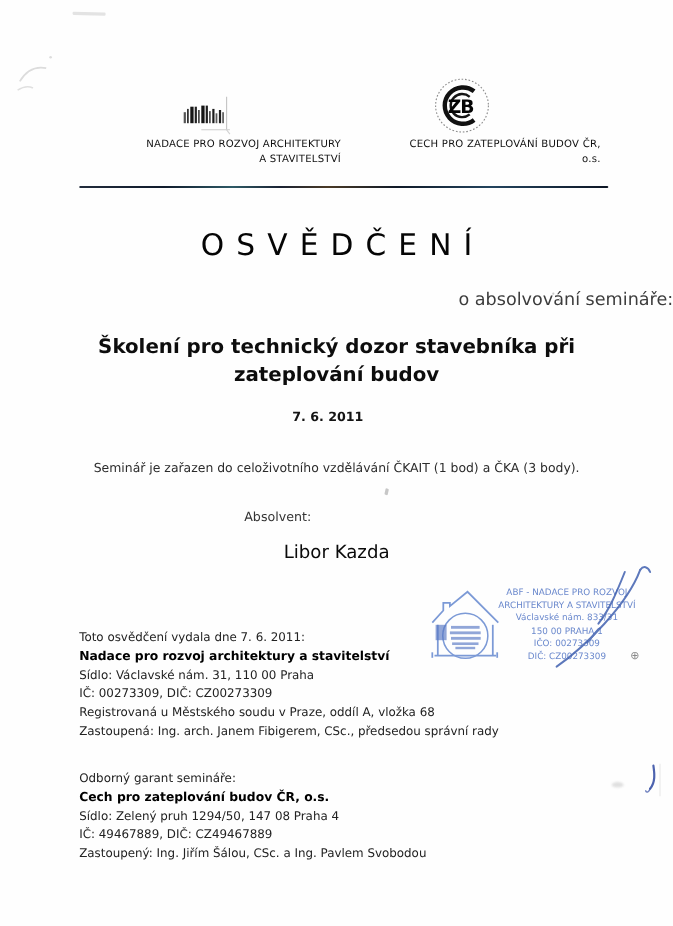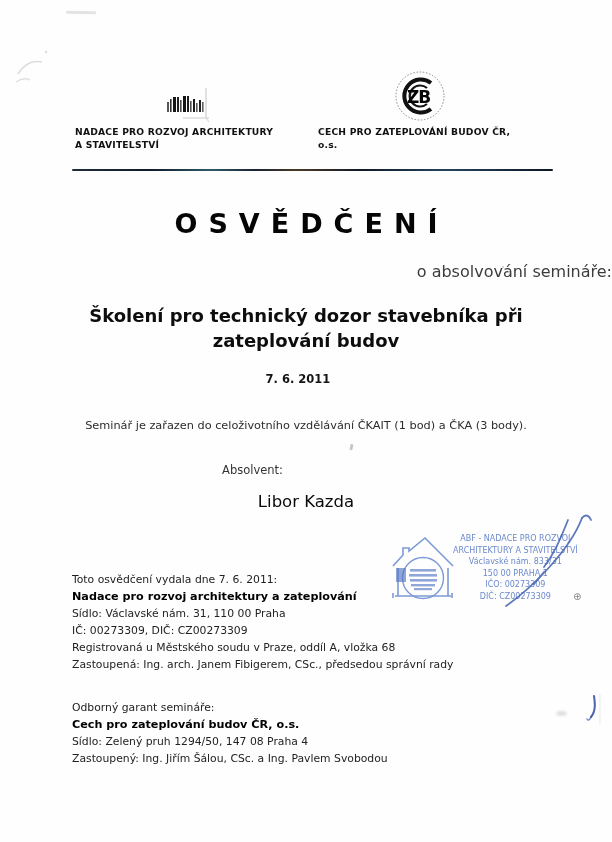--- a/index.html
+++ b/index.html
@@ -3,29 +3,29 @@
 <meta charset="utf-8">
 <style>
   html,body{margin:0;padding:0;background:#ffffff;}
   .page{
     position:relative;width:612px;height:842px;background:#fefefe;
     font-family:"DejaVu Sans","Liberation Sans",sans-serif;
     color:#1e1e1e;overflow:hidden;
   }
   .abs{position:absolute;}
   
-  .org-header{position:absolute;top:126px;font-weight:bold;font-size:9.2px;
-    letter-spacing:.2px;text-align:left;color:#111;line-height:12.5px;}
+  .org-header{position:absolute;top:126px;font-weight:normal;font-size:9.2px;
+    letter-spacing:.2px;text-align:right;color:#111;line-height:12.5px;}
   .org-left{left:75px;width:235px;}
   .org-right{left:318px;width:228px;}
   .rule{position:absolute;top:169px;left:72px;width:481px;height:2.4px;border-radius:1px;
     background:linear-gradient(90deg,#222c3c 0%,#101b2c 16%,#2e5a66 29%,#1a2233 38%,#4a3a26 47%,#101a28 60%,#23445e 78%,#0d1524 100%);}
   
   .title{position:absolute;top:208px;left:0;width:612px;text-align:center;
-    font-size:27px;font-weight:bold;letter-spacing:11px;padding-left:11px;box-sizing:border-box;color:#050505;}
+    font-size:27px;font-weight:normal;letter-spacing:11px;padding-left:11px;box-sizing:border-box;color:#050505;}
   .subtitle{position:absolute;top:262px;left:0;width:612px;text-align:right;
     font-size:16px;color:#3c3c3c;}
   .sem-title{position:absolute;top:303px;left:26px;width:560px;text-align:center;
     font-size:18px;font-weight:bold;line-height:25px;color:#0d0d0d;}
   .sem-date{position:absolute;top:372px;left:0;width:596px;text-align:center;
     font-size:11.5px;font-weight:bold;color:#141414;}
   .accred{position:absolute;top:419px;left:0;width:612px;text-align:center;
     font-size:11.3px;color:#2c2c2c;}
   .absolvent-label{position:absolute;top:463px;left:0;width:505px;text-align:center;
     font-size:11.5px;color:#333;}
@@ -150,31 +150,32 @@
         <path d="M98 8 C90 28 84 42 74 55"></path>
         <path d="M64 72 L74 60"></path>
         <path d="M112 6 C115 2 119 3 121 8"></path>
       </g>
     </svg>
     <span class="circle-mark">⊕</span>
   </div>
 
   <div class="info-block block-issuer">
     <div>Toto osvědčení vydala dne 7. 6. 2011:</div>
-    <div class="org-name">Nadace pro rozvoj architektury a zateplování</div>
+    <div class="org-name">Nadace pro rozvoj architektury a stavitelství</div>
     <div>Sídlo: Václavské nám. 31, 110 00 Praha</div>
     <div>IČ: 00273309, DIČ: CZ00273309</div>
     <div>Registrovaná u Městského soudu v Praze, oddíl A, vložka 68</div>
     <div>Zastoupená: Ing. arch. Janem Fibigerem, CSc., předsedou správní rady</div>
   </div>
 
   <div class="info-block block-guarantor">
     <div>Odborný garant semináře:</div>
     <div class="org-name">Cech pro zateplování budov ČR, o.s.</div>
     <div>Sídlo: Zelený pruh 1294/50, 147 08 Praha 4</div>
+    <div>IČ: 49467889, DIČ: CZ49467889</div>
     <div>Zastoupený: Ing. Jiřím Šálou, CSc. a Ing. Pavlem Svobodou</div>
   </div>
 
   <svg class="abs" style="left:586px;top:694px;" width="16" height="30" viewBox="0 0 16 30">
     <path d="M8 2 C9 9 10 17 5 23" fill="none" stroke="#3a52a6" stroke-width="2" stroke-linecap="round" opacity=".9"></path>
     <path d="M5 23 C4 26 2 27 1 25" fill="none" stroke="#3a52a6" stroke-width="1.4" stroke-linecap="round" opacity=".7"></path>
     <path d="M14 0 V30" stroke="#ececec" stroke-width="1.2"></path>
   </svg>
   <div class="speck" style="left:556px;top:711px;width:11px;height:5px;background:#d8d8d8;border-radius:50%;filter:blur(1px);opacity:.8;"></div>
 

